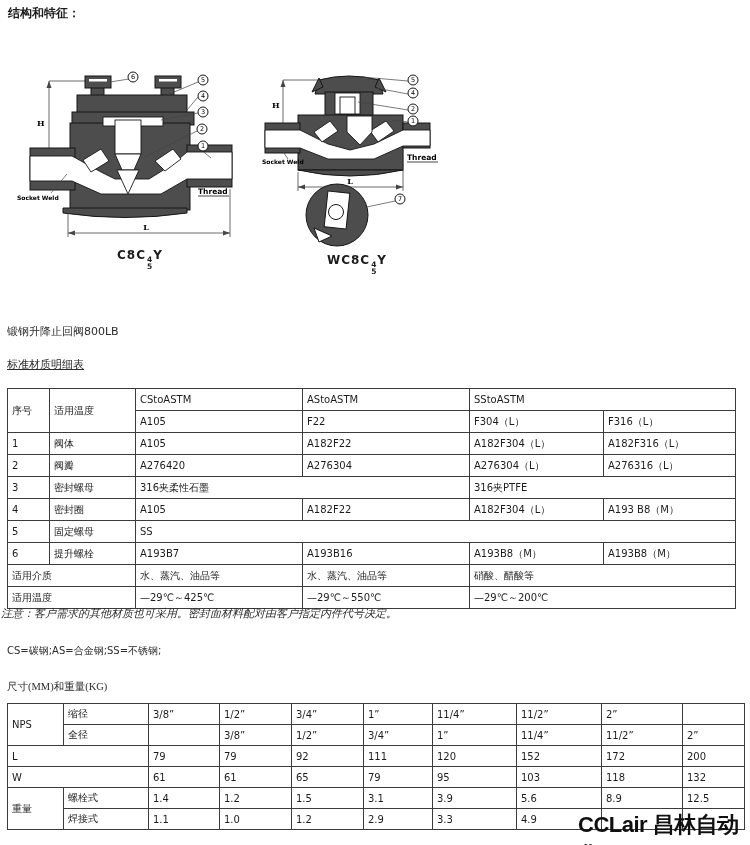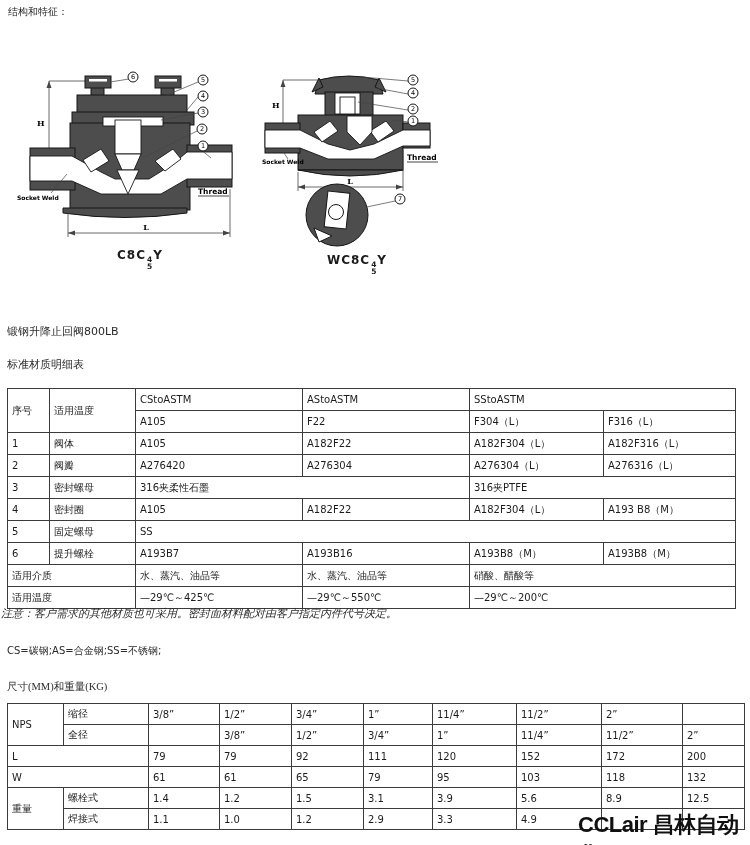--- a/index.html
+++ b/index.html
@@ -1,22 +1,22 @@
 <!DOCTYPE html>
 <html><head>
 <meta charset="utf-8">
 <style>
   html,body{margin:0;padding:0;}
   body{width:750px;height:845px;position:relative;background:#fff;color:#1c1c1c;
        font-family:"DejaVu Sans",sans-serif;overflow:hidden;}
   .abs{position:absolute;}
-  .page-title{left:8px;top:5px;font-size:10px;font-weight:normal;}
+  .page-title{left:8px;top:5px;font-size:12px;font-weight:bold;}
   .lbl{font-size:11px;color:#2b2b2b;white-space:nowrap;}
   .product-line{left:7px;top:324px;}
-  .mat-title{left:7px;top:357px;}
+  .mat-title{left:7px;top:357px;text-decoration:underline;}
   .note{left:1px;top:606px;font-style:italic;}
   .legend{left:7px;top:644px;font-size:10px;}
   .dim-title{left:7px;top:680px;font-size:10.5px;font-family:Liberation Serif, serif;}
   table{border-collapse:collapse;table-layout:fixed;position:absolute;background:#fff;}
   td{border:1px solid #3b3b3b;font-size:10px;padding:1px 4px;overflow:hidden;
      white-space:nowrap;vertical-align:middle;color:#1c1c1c;}
   .mat-table{left:7px;top:388px;width:728px;}
   .mat-table td{height:19px;}
   .dim-table{left:7px;top:703px;width:737px;}
   .dim-table td{height:18px;}

